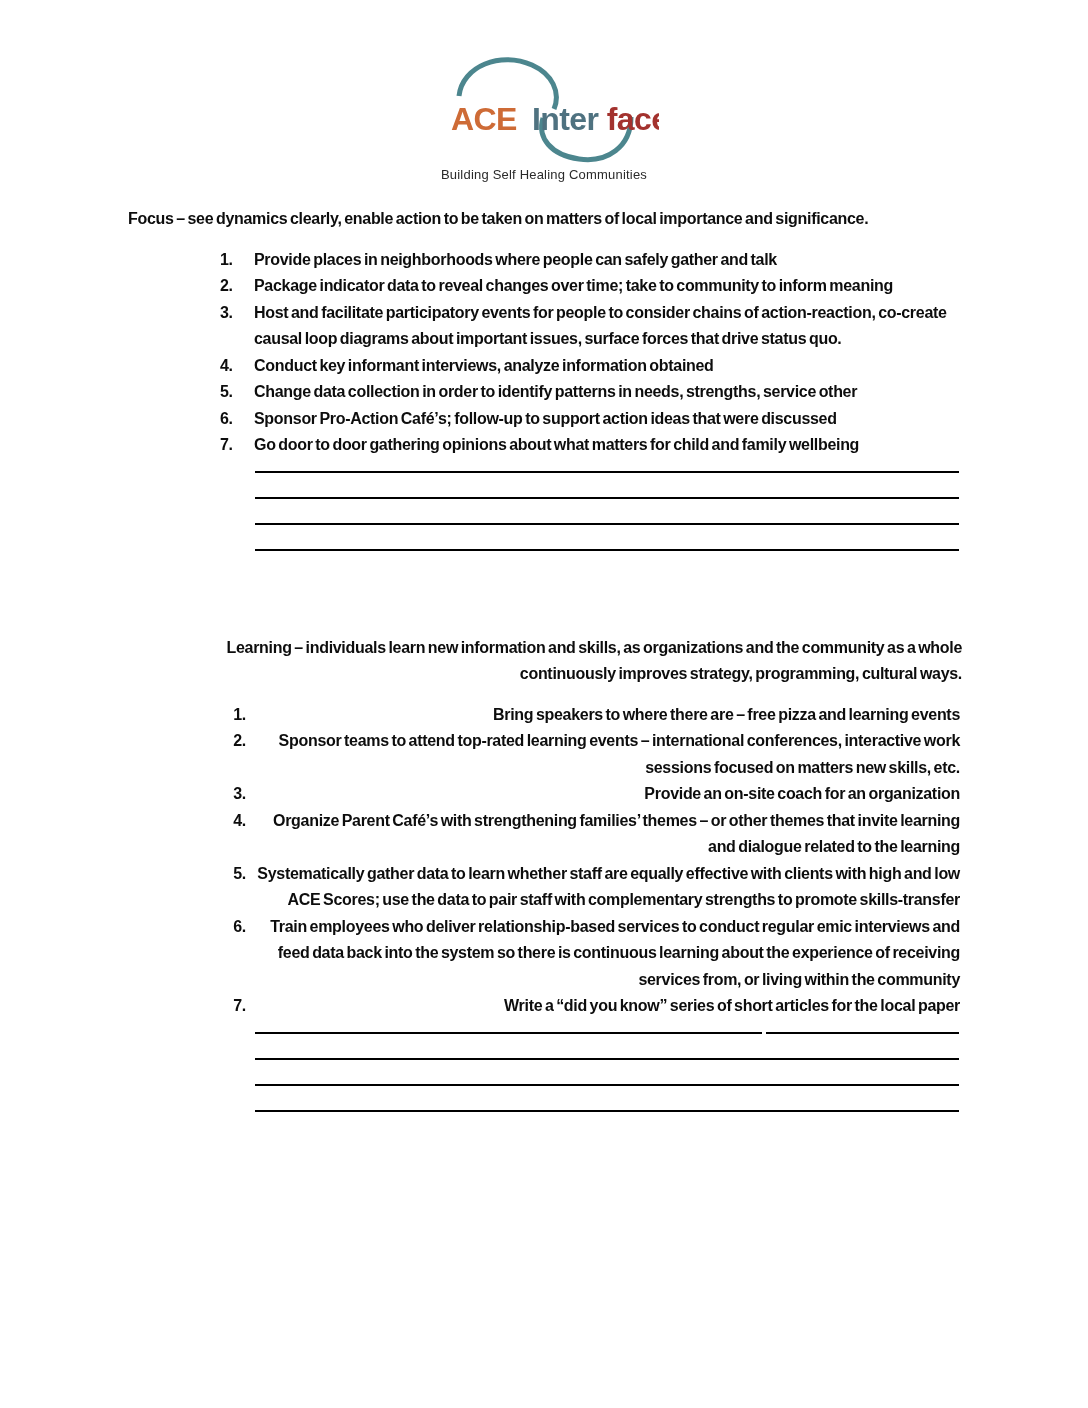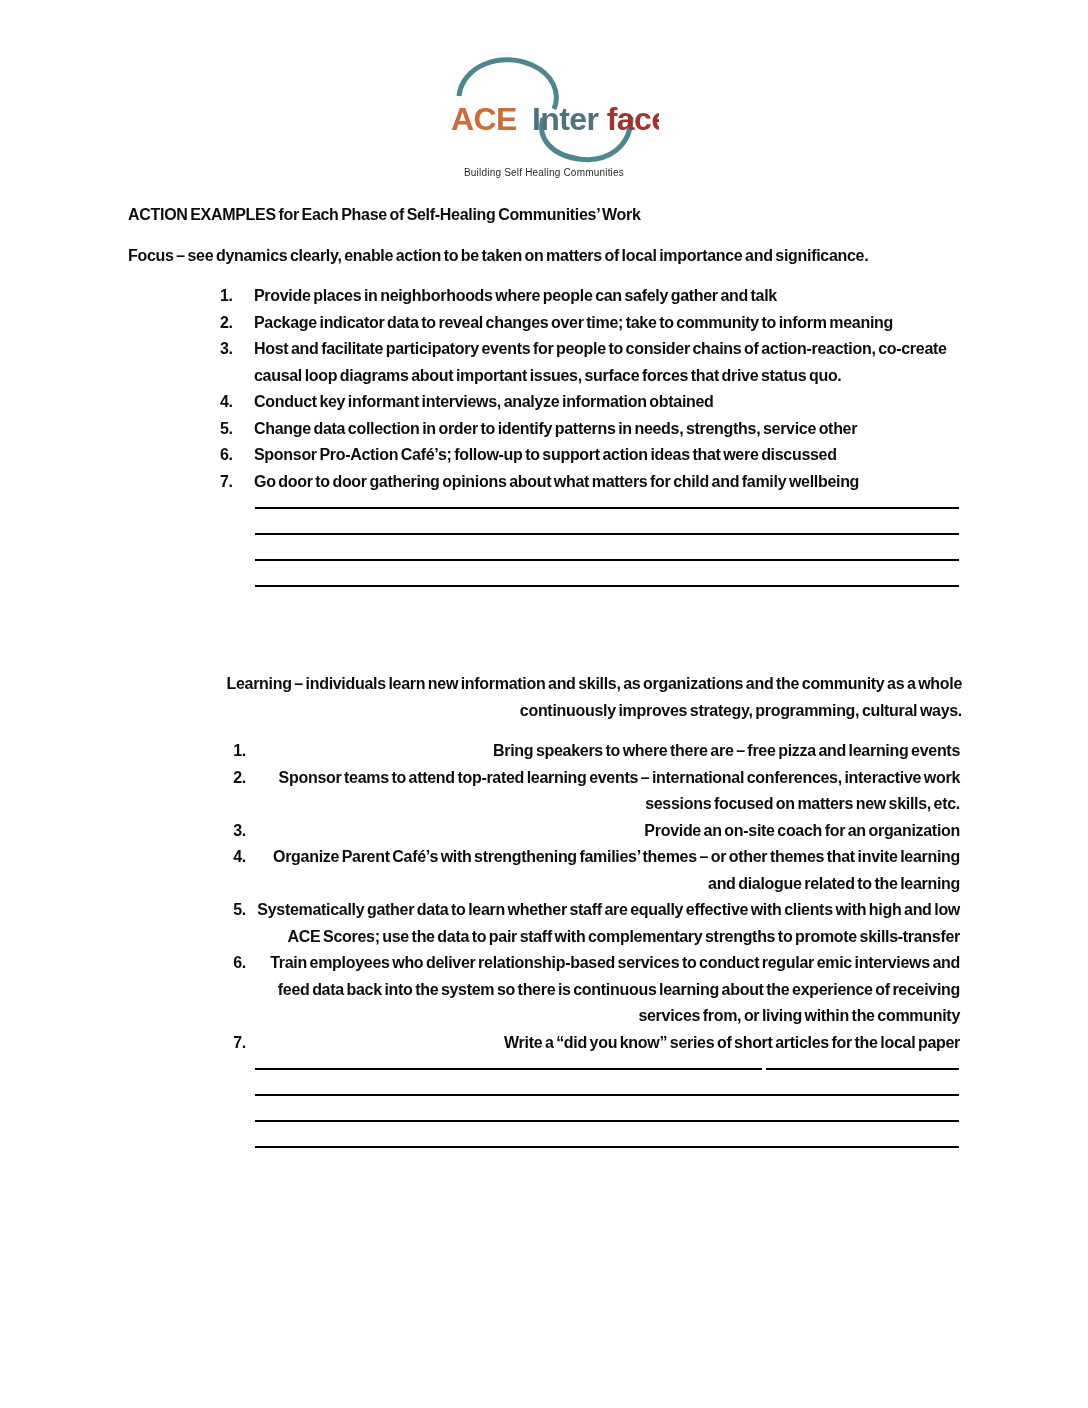--- a/index.html
+++ b/index.html
@@ -17,21 +17,21 @@
 
   
   .logo-block {
     width: 260px;
     margin: 54px auto 0 auto;
     text-align: center;
   }
   .logo-svg { display: block; margin: 0 auto; }
   .logo-tagline {
     margin-top: 1px;
-    font-size: 10px;
+    font-size: 13px;
     font-weight: 400;
     letter-spacing: 0.2px;
     color: #2a2a2a;
     white-space: nowrap;
   }
 
   
   .doc {
     margin: 24px 0 0 128px;
     width: 834px;
@@ -85,21 +85,20 @@
         <tspan fill="#CE6B36">ACE</tspan>
         <tspan dx="7" fill="#4F7280">Inter</tspan>
         <tspan fill="#A3322E">face</tspan>
       </text>
     </svg>
     <div class="logo-tagline">Building Self Healing Communities</div>
   </div>
 
   <div class="doc">
 
-    <p class="doc-title">ACTION EXAMPLES for Each Phase of Self-Healing Communities’ Work</p>
 
     <section>
       <p class="intro">Focus – see dynamics clearly, enable action to be taken on matters of local importance and significance.</p>
 
       <div class="olist">
 
           <div class="oitem">
             <span class="onum">1.</span>
             <span class="otext">Provide places in neighborhoods where people can safely gather and talk</span>
           </div>

